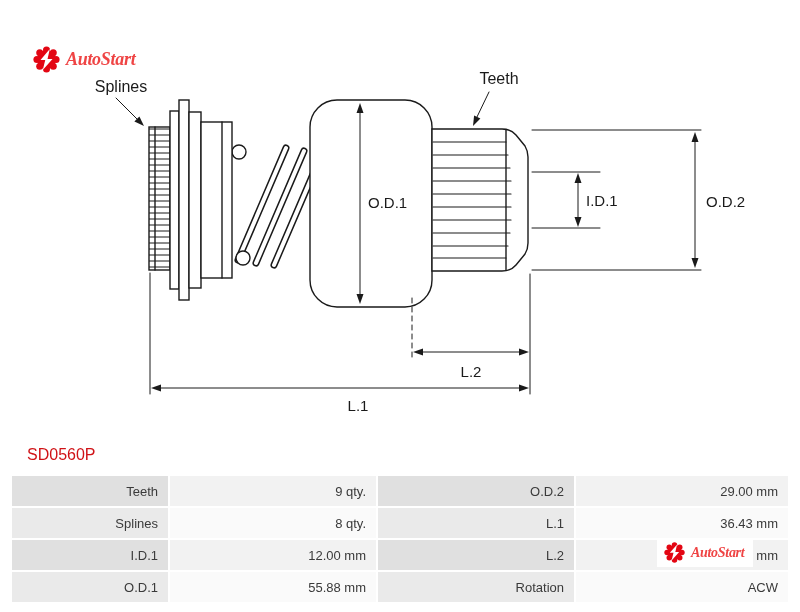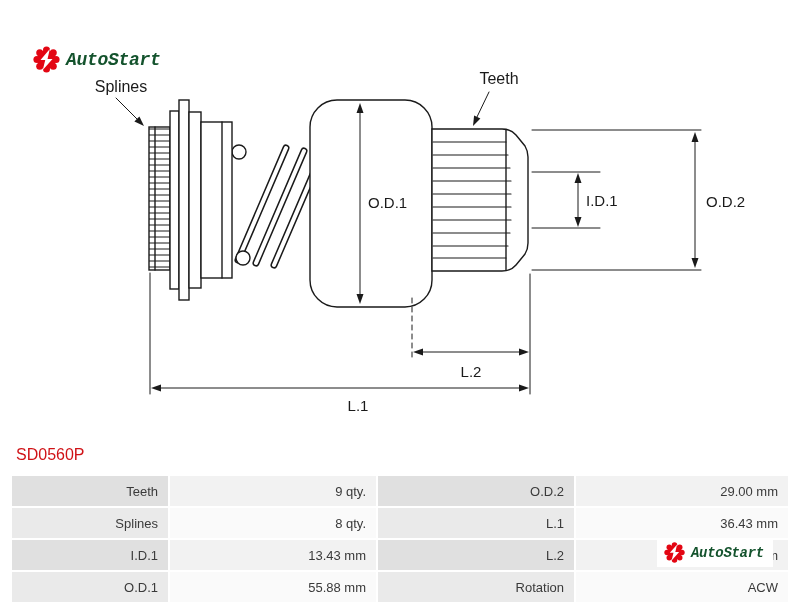--- a/index.html
+++ b/index.html
@@ -3,34 +3,34 @@
 <meta charset="utf-8">
 <style>
   html,body{margin:0;padding:0;background:#fff;}
   .page{position:relative;width:800px;height:612px;background:#ffffff;overflow:hidden;
         font-family:"Liberation Sans",sans-serif;}
 
   
   .logo{position:absolute;display:flex;align-items:center;gap:6px;}
   .logo-main{left:33px;top:46px;}
   .logo-badge{left:657px;top:538px;background:#ffffff;padding:4px 9px 4px 7px;z-index:5;}
-  .logo-text{font-family:Liberation Mono, monospace;font-style:italic;font-weight:bold;
-             color:#14532d;letter-spacing:-0.3px;}
+  .logo-text{font-family:Liberation Serif, serif;font-style:italic;font-weight:bold;
+             color:#ef4444;letter-spacing:-0.3px;}
   .logo-main .logo-text{font-size:18px;}
   .logo-badge .logo-text{font-size:14px;}
   .logo-main svg{width:27px;height:27px;}
   .logo-badge svg{width:21px;height:21px;}
 
   
   .drawing{position:absolute;left:0;top:0;}
   .callout{font-family:"Liberation Sans",sans-serif;font-size:16px;fill:#1a1a1a;}
   .dim{font-family:"Liberation Sans",sans-serif;font-size:15px;fill:#1a1a1a;}
 
   
-  .part-number{position:absolute;left:16px;top:446px;font-size:16px;color:#d01317;}
+  .part-number{position:absolute;left:27px;top:446px;font-size:16px;color:#d01317;}
 
   
   .specs{position:absolute;left:10px;top:474px;width:780px;border-collapse:separate;
          border-spacing:2px;table-layout:fixed;font-size:13px;color:#3a3a3a;}
   .specs td{height:30px;padding:0 10px 0 0;text-align:right;vertical-align:middle;
             white-space:nowrap;overflow:hidden;}
   .specs tr:nth-child(odd) td.lbl{background:#e0e0e0;}
   .specs tr:nth-child(odd) td.val{background:#f2f2f2;}
   .specs tr:nth-child(even) td.lbl{background:#eaeaea;}
   .specs tr:nth-child(even) td.val{background:#fafafa;}
@@ -178,21 +178,21 @@
         <td class="val">29.00 mm</td>
       </tr>
       <tr>
         <td class="lbl">Splines</td>
         <td class="val">8 qty.</td>
         <td class="lbl">L.1</td>
         <td class="val">36.43 mm</td>
       </tr>
       <tr>
         <td class="lbl">I.D.1</td>
-        <td class="val">13.43 mm</td>
+        <td class="val">12.00 mm</td>
         <td class="lbl">L.2</td>
         <td class="val">13.00 mm</td>
       </tr>
       <tr>
         <td class="lbl">O.D.1</td>
         <td class="val">55.88 mm</td>
         <td class="lbl">Rotation</td>
         <td class="val">ACW</td>
       </tr>
     </tbody>

